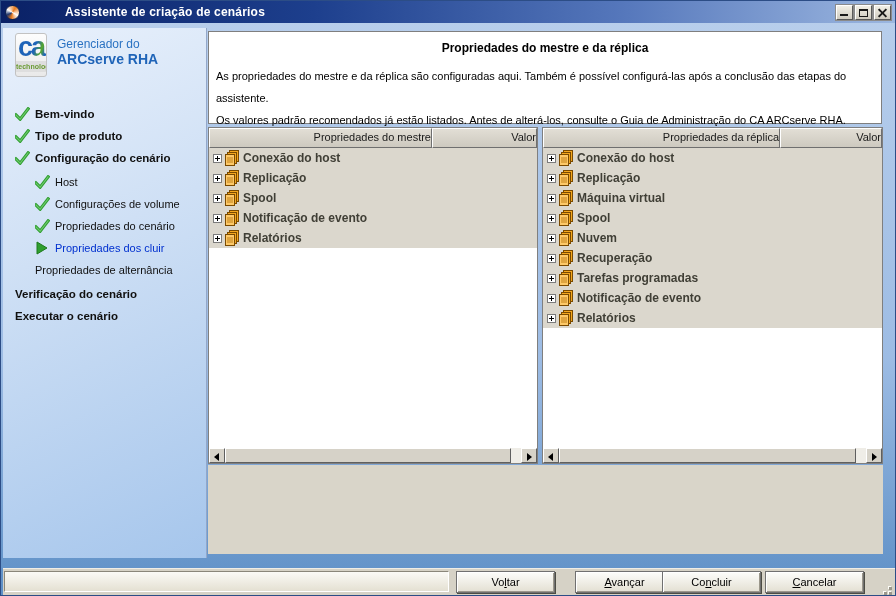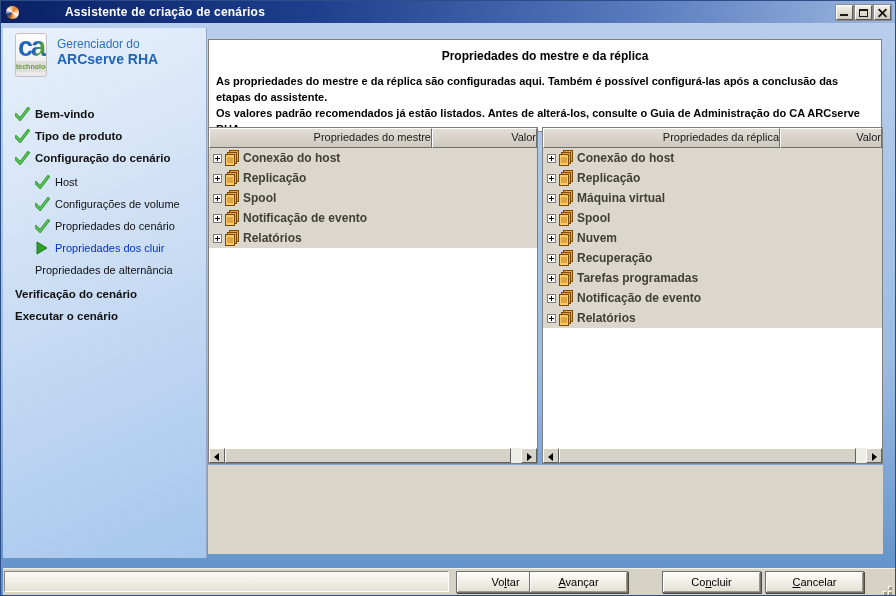--- a/index.html
+++ b/index.html
@@ -58,24 +58,24 @@
   .step { position:absolute; left:0; width:100%; height:17px; display:flex; align-items:center; gap:4px; }
   .step.lvl0 { padding-left:12px; }
   .step.lvl1 { padding-left:32px; }
   .step-icon { width:16px; height:14px; flex:0 0 auto; display:inline-flex; align-items:center; }
   .step-label { font-size:11px; color:#101010; white-space:nowrap; }
   .step.bold .step-label { font-weight:bold; font-size:11.5px; }
   .step.current .step-label { color:#0030cf; }
   
   .headerbox {
     position:absolute; left:207px; top:30px; width:674px; height:93px;
-    background:#fff; border:1px solid #7f7f7f;margin-top:8px;
+    background:#fff; border:1px solid #7f7f7f;
   }
   .page-title { text-align:center; font-size:12px; font-weight:bold; color:#000; margin-top:9px; }
-  .headerbox p { font-size:11px; color:#000; line-height:16px; margin:0 0 0 7px; width:656px;font-weight:bold; }
+  .headerbox p { font-size:11px; color:#000; line-height:22px; margin:0 0 0 7px; width:656px; }
   .headerbox p.first { margin-top:10px; }
   .panel { position:absolute; top:126px; height:337px; background:#fff; border:1px solid #7f7f7f; }
   .panel-master  { left:207px; width:330px; }
   .panel-replica { left:541px; width:341px; }
   .panel-headers { display:flex; height:20px; }
   .col {
     background:linear-gradient(180deg,#e2ded5,#cdc9bf);
     border:1px solid; border-color:#ffffff #6f6f6f #6f6f6f #ffffff;
     font-size:11px; color:#1a1a1a; text-align:right; line-height:17px;
     overflow:hidden; white-space:nowrap;
@@ -123,21 +123,21 @@
     position:absolute; left:1px; top:2px; width:445px; height:21px;
     background:linear-gradient(180deg,#fbfaf6,#e4e0d2);
     border:1px solid; border-color:#8a867a #ffffff #ffffff #8a867a;
   }
   .btn {
     position:absolute; top:2px; width:99px; height:22px; font-family:"Liberation Sans",sans-serif;
     font-size:11px; color:#000; background:linear-gradient(180deg,#fdfdfb,#e3dfd2);
     border:1px solid #707070; box-shadow:inset 1px 1px 0 #fff, inset -1px -1px 0 #9b978b, 1px 1px 0 #4d4d44;
     cursor:pointer;
   }
-  .btn-voltar   { left:453px; } .btn-avancar { left:526px; }
+  .btn-voltar   { left:453px; } .btn-avancar { left:572px; }
   .btn-concluir { left:659px; } .btn-cancelar{ left:762px; }
   .accel { text-decoration:underline; }
   .resize-grip { position:absolute; right:3px; bottom:3px; width:14px; height:14px; }
   .resize-grip i {
     position:absolute; width:3px; height:3px;
     background:#9b978b; box-shadow:-1px -1px 0 #fdfdf8;
   }
   .resize-grip .d1{ right:0; bottom:0; } .resize-grip .d2{ right:5px; bottom:0; }
   .resize-grip .d3{ right:0; bottom:5px; } .resize-grip .d4{ right:10px; bottom:0; }
   .resize-grip .d5{ right:0; bottom:10px; } .resize-grip .d6{ right:5px; bottom:5px; }

